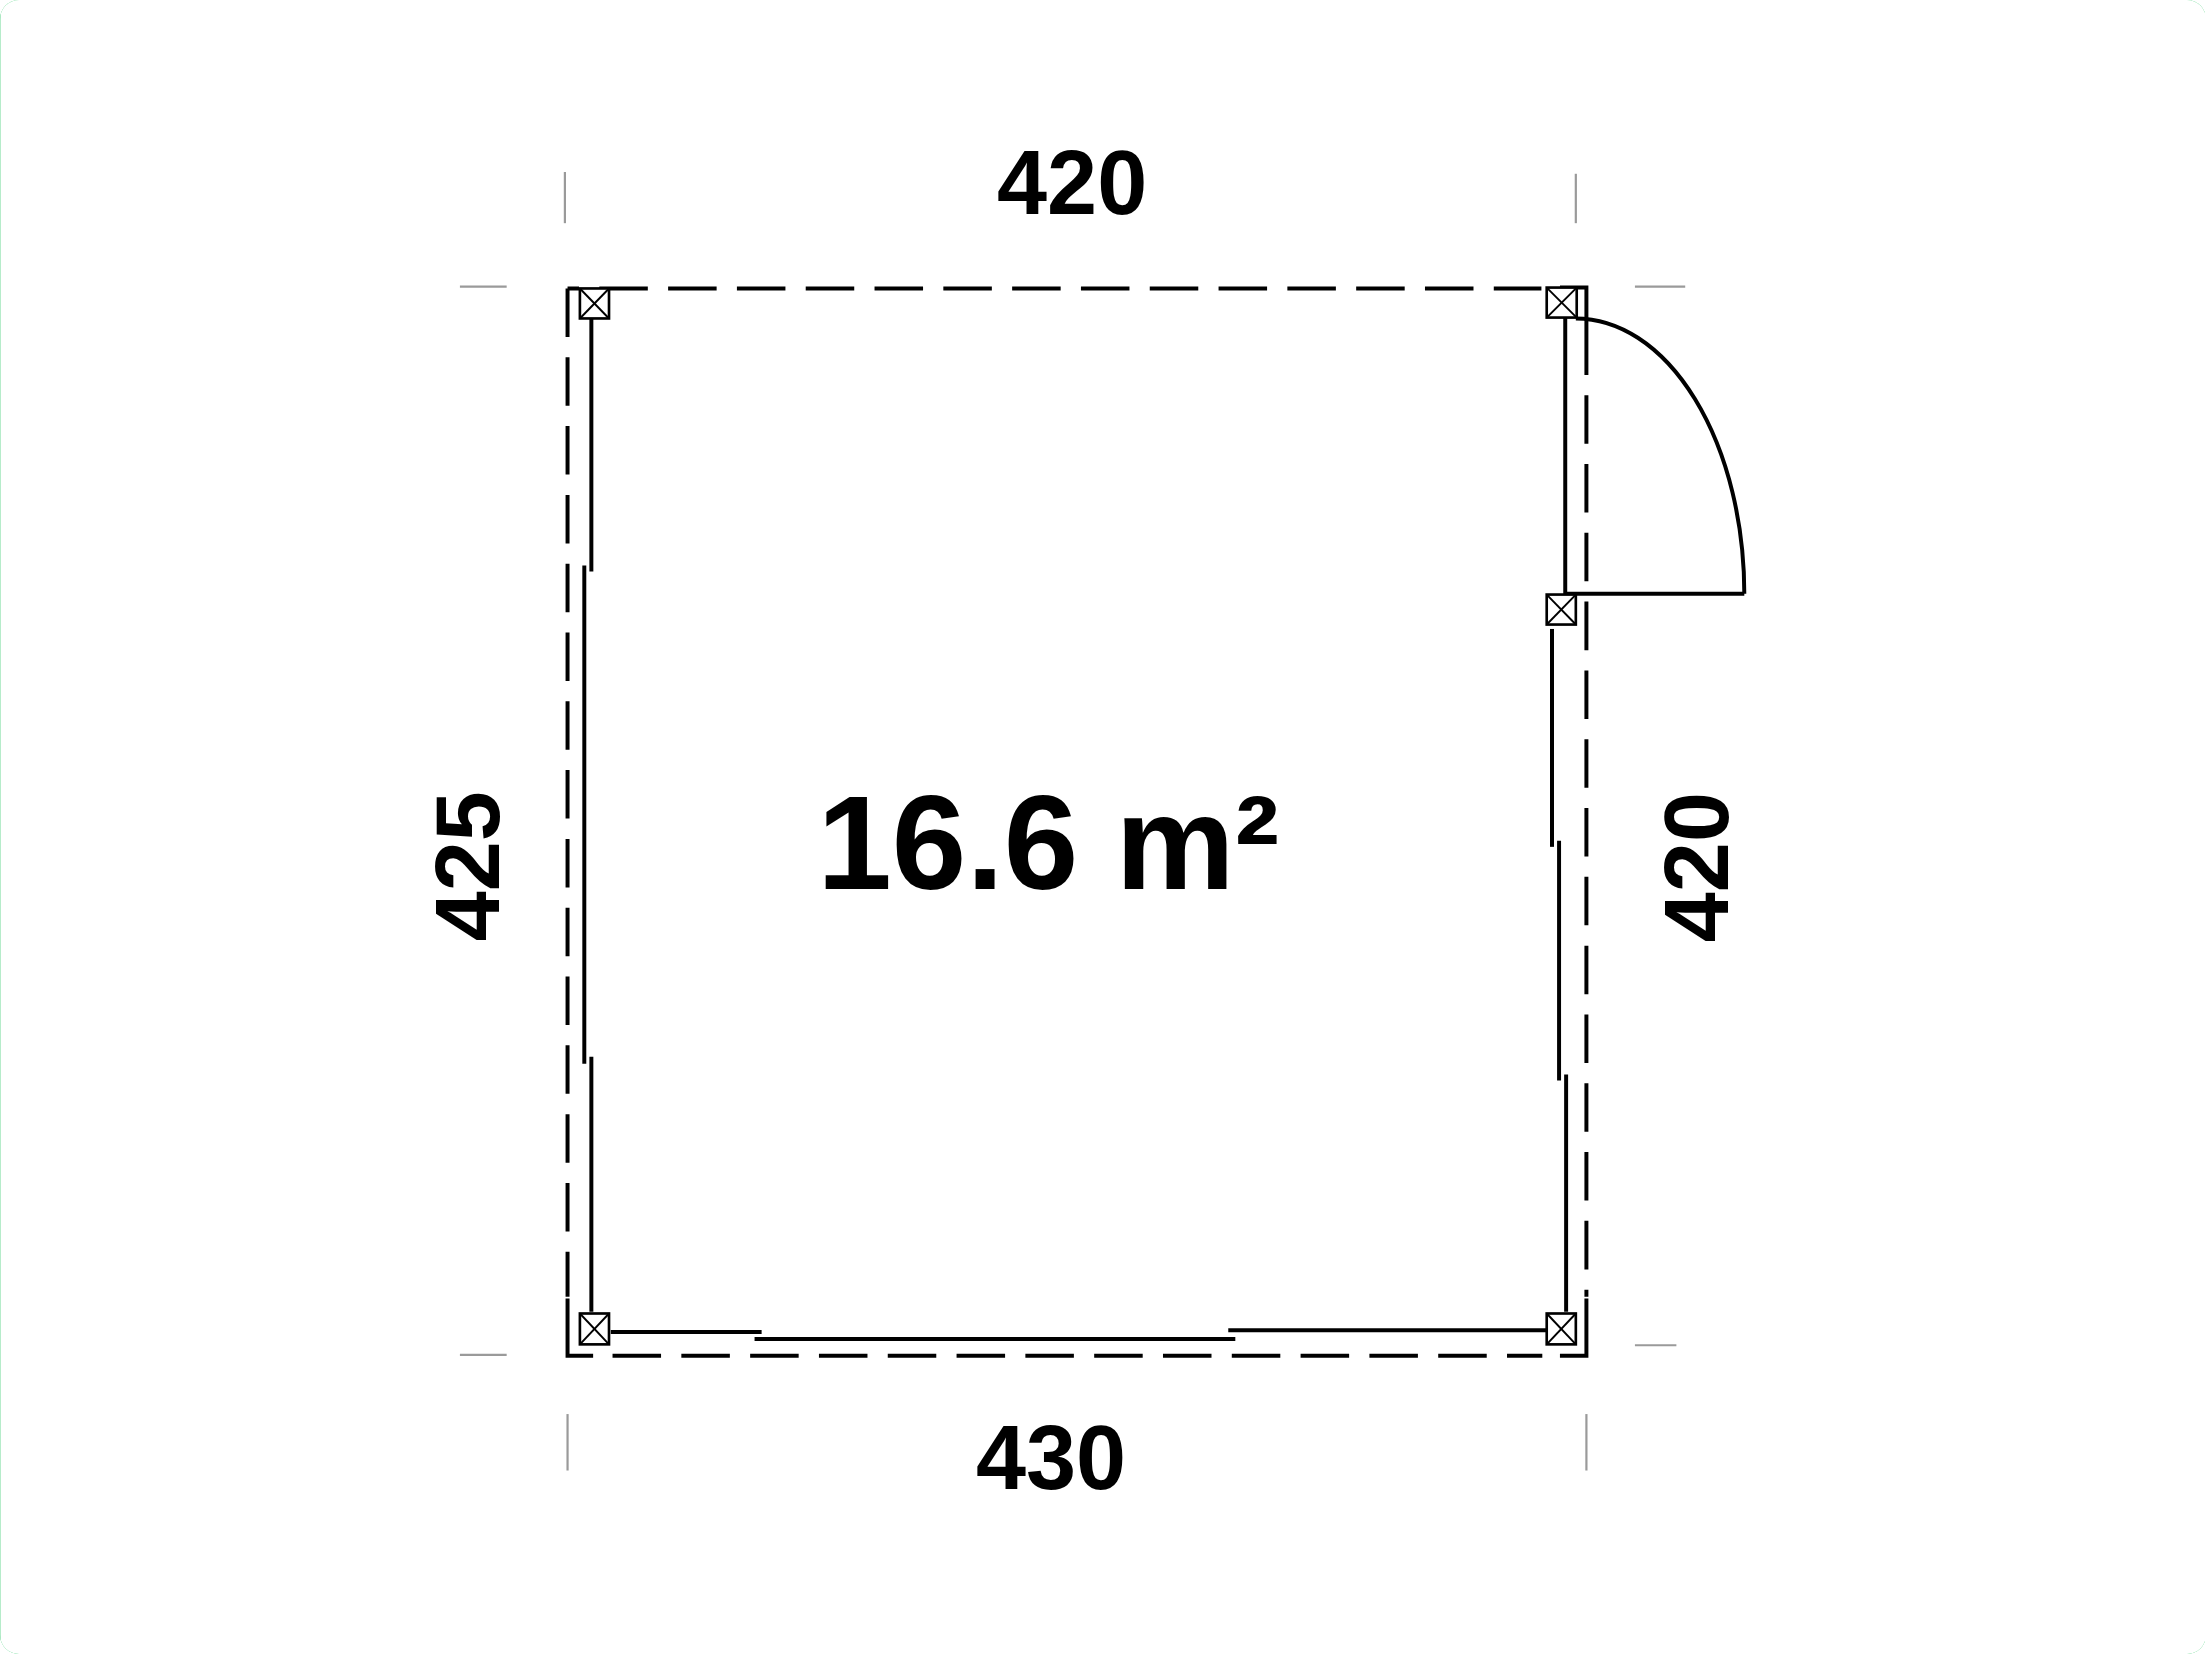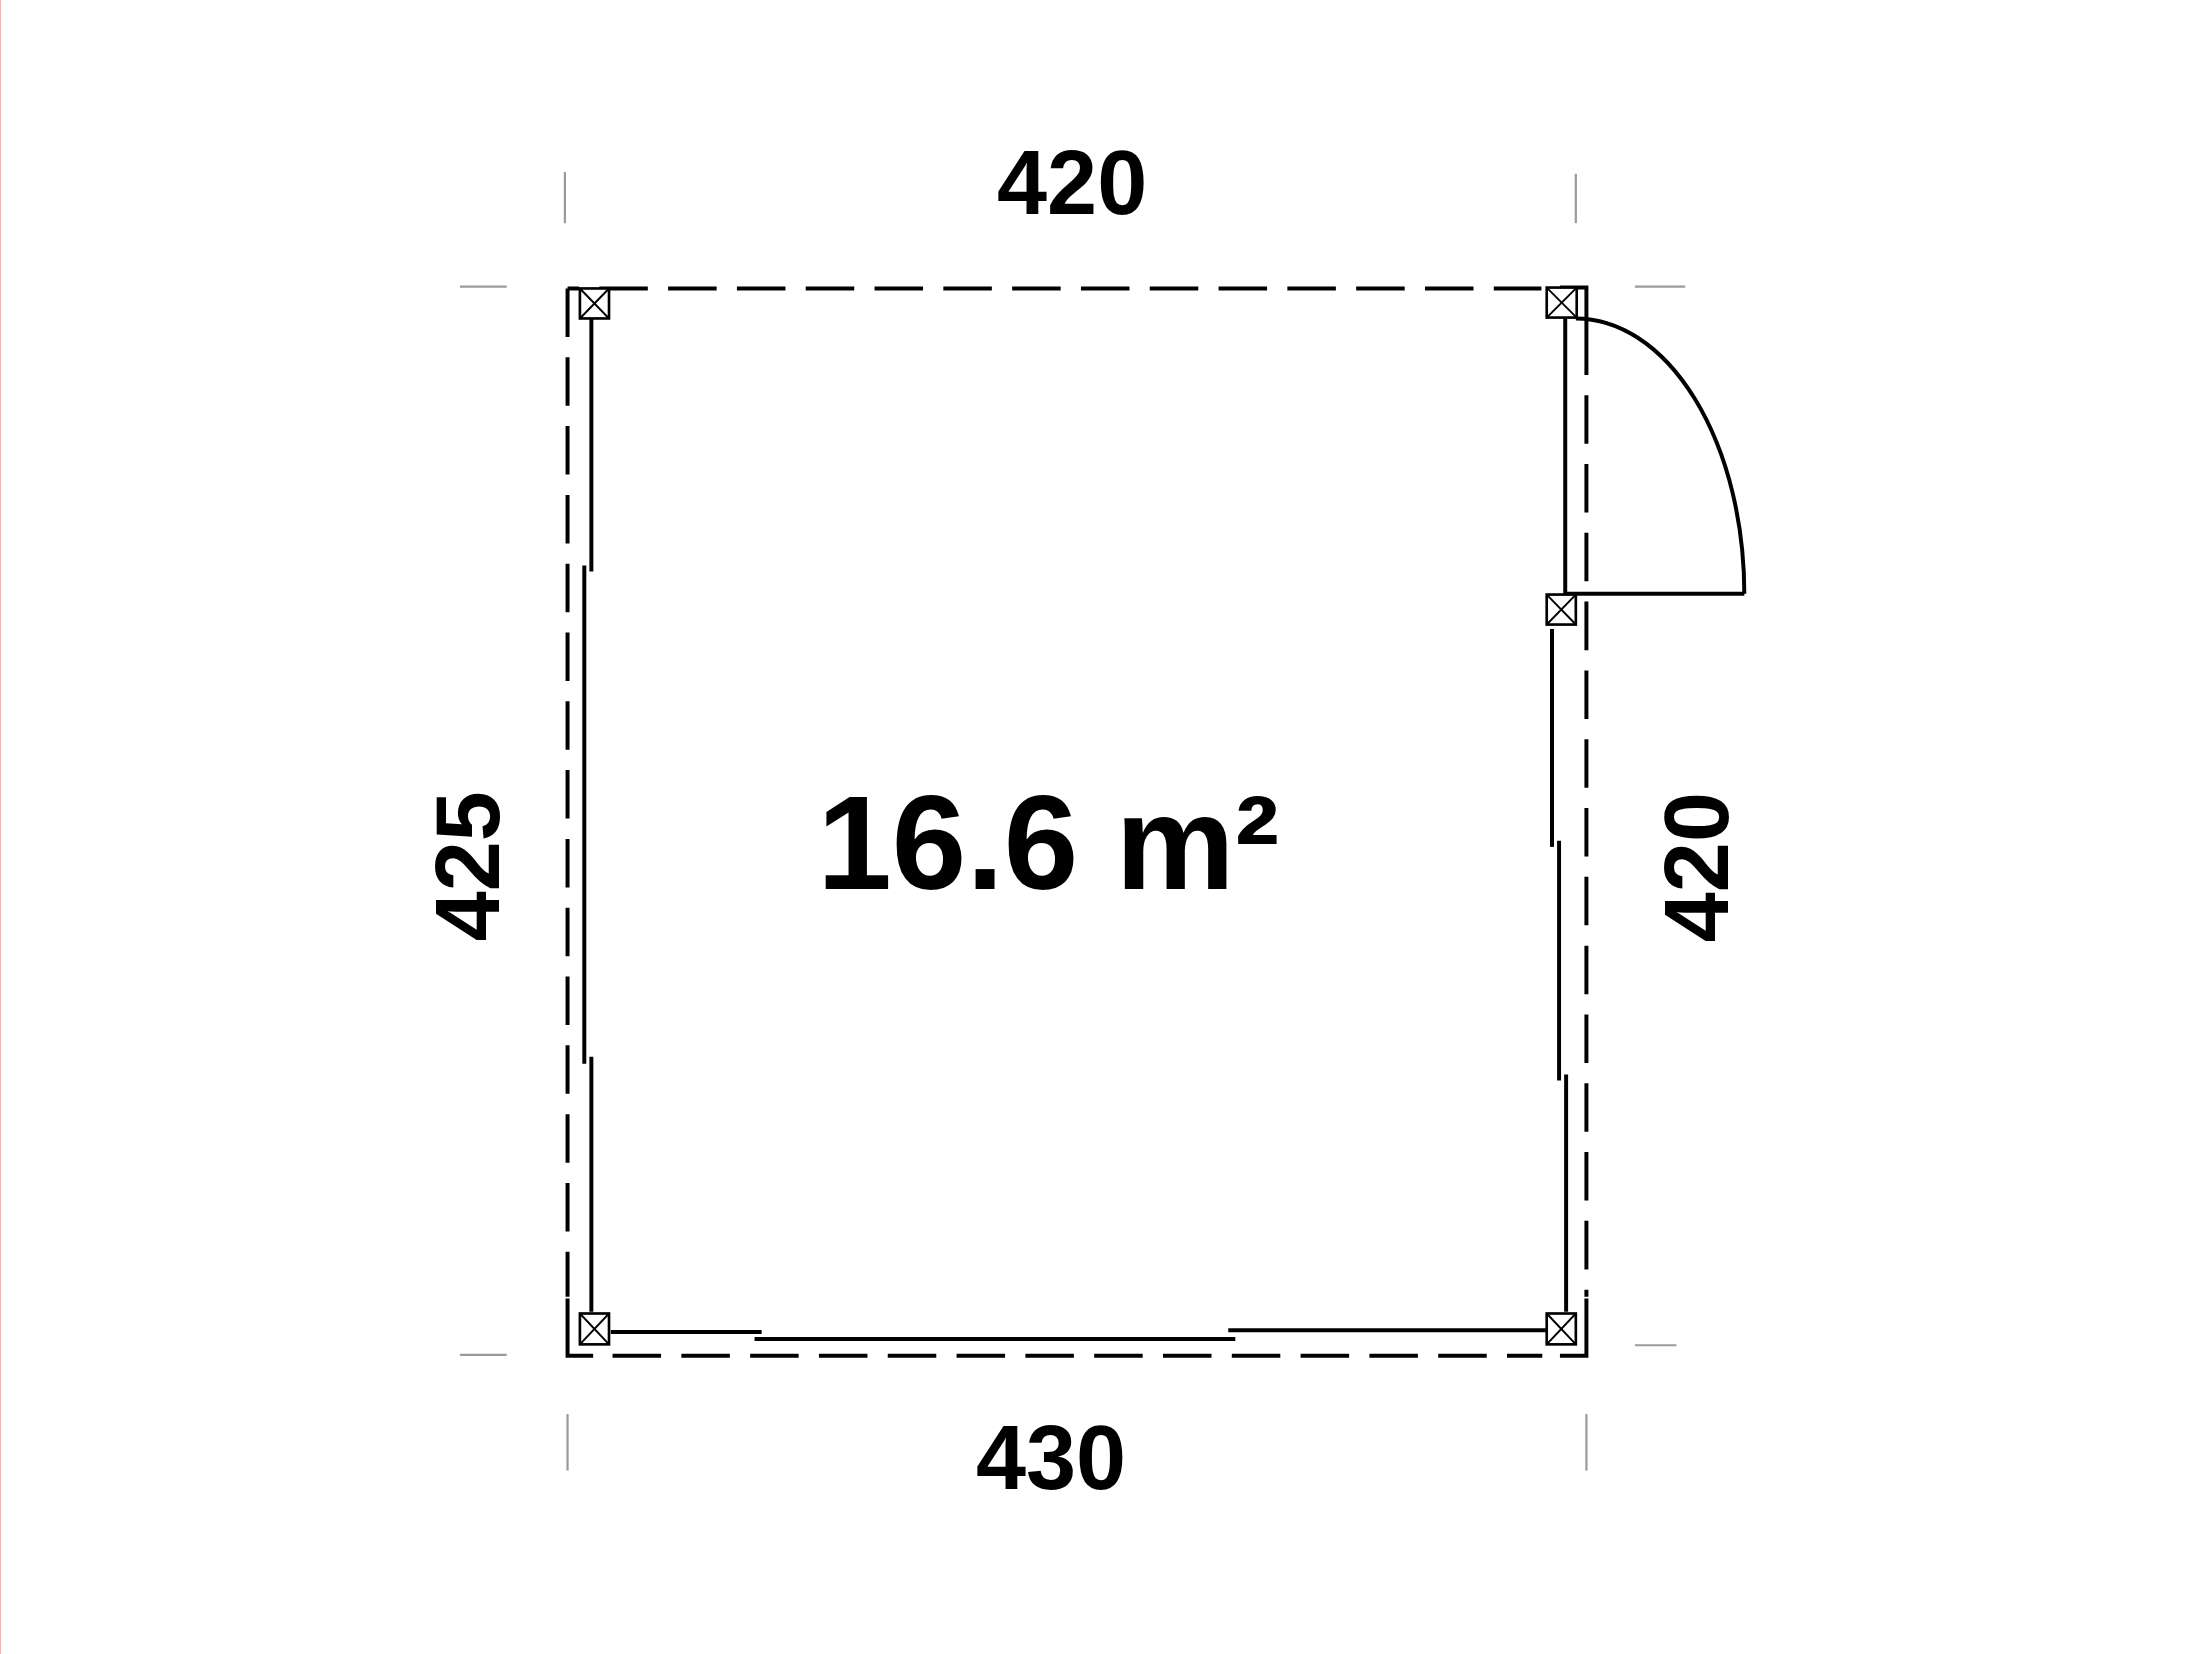--- a/index.html
+++ b/index.html
@@ -4,22 +4,23 @@
 <style>
   html, body {
     margin: 0;
     padding: 0;
     background: #ffffff;
   }
   .canvas {
     position: relative;
     width: 2206px;
     height: 1654px;
-    background: #b91c1c;
+    background: #22c55e;
     overflow: hidden;
+    border-radius: 19px;
   }
   svg.plan {
     position: absolute;
     left: 0;
     top: 0;
     width: 2206px;
     height: 1654px;
     display: block;
   }
   .dim-text {

